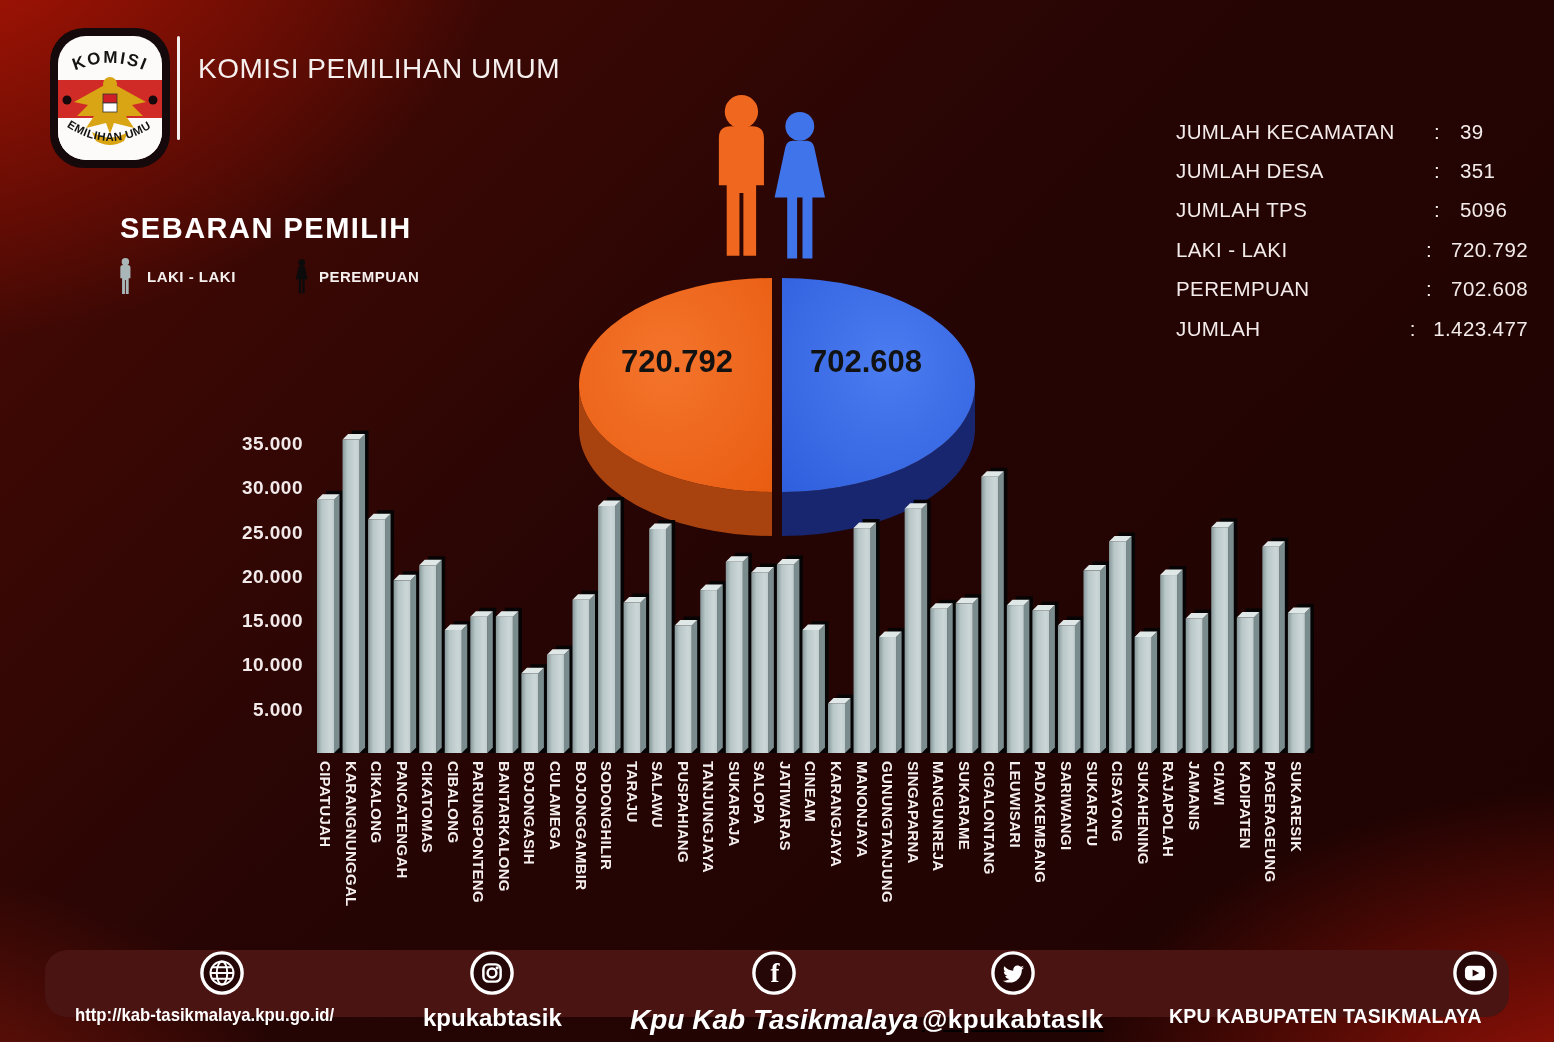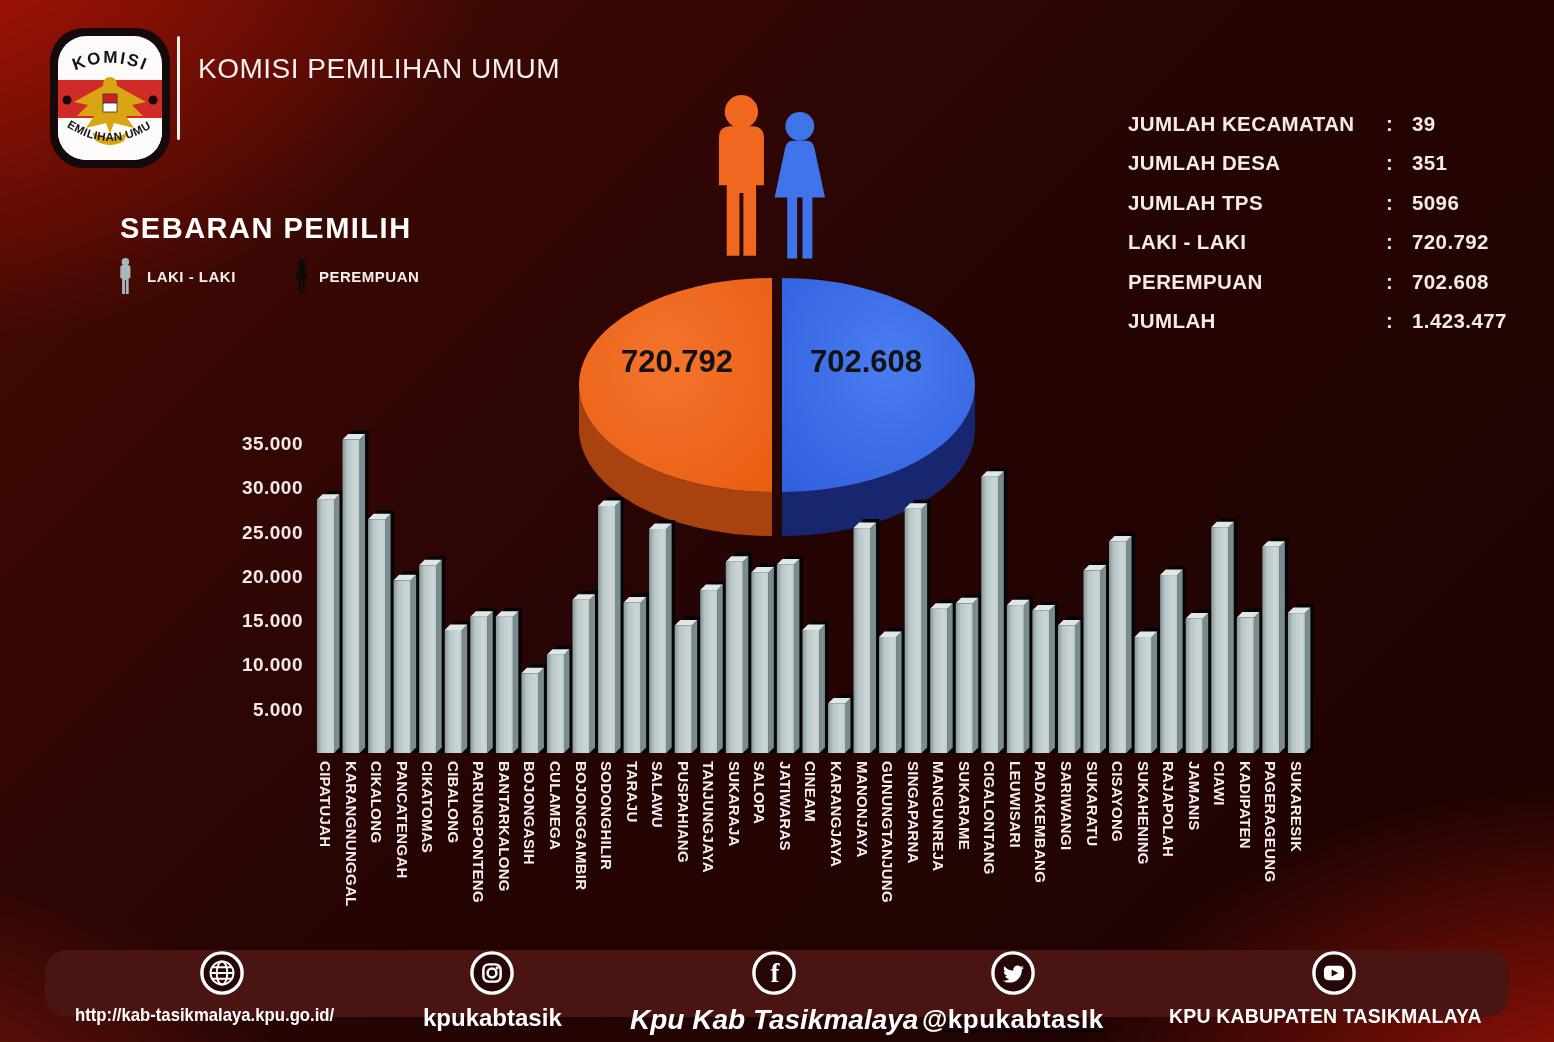--- a/index.html
+++ b/index.html
@@ -16,21 +16,21 @@
   .hdr-divider{left:177px;top:36px;width:3px;height:104px;background:#f5efee;border-radius:2px;}
   .org{left:198px;top:52px;color:#f5efee;}
   .org1{font-size:28px;font-weight:normal;letter-spacing:.5px;line-height:33px;text-align:center;}
   .org2{font-size:26px;font-weight:400;letter-spacing:2px;line-height:31px;}
   
   .sec-title{left:120px;top:212px;color:#ffffff;font-size:29px;font-weight:bold;letter-spacing:1.5px;}
   .lg-label{color:#f5efee;font-size:15px;font-weight:bold;letter-spacing:.5px;}
   .lg1{left:147px;top:268px;} .lg2{left:319px;top:268px;}
   
   #stats{left:1128px;top:112px;width:400px;color:#f3ebea;}
-  .stat-row{display:flex;height:39.4px;font-size:20.5px;font-weight:bold;letter-spacing:.4px;}
+  .stat-row{display:flex;height:39.4px;align-items:center;font-size:20.5px;font-weight:normal;letter-spacing:.4px;margin-left:48px;}
   .stat-label{width:258px;} .stat-colon{width:26px;} .stat-value{flex:1;}
   
   #gfx{position:absolute;left:0;top:0;pointer-events:none;}
   .pie-label{font-family:"Liberation Sans",sans-serif;font-size:31px;font-weight:bold;}
   .tick-label{font-family:"Liberation Sans",sans-serif;font-size:19px;font-weight:bold;letter-spacing:.5px;}
   .cat-label{font-family:"Liberation Sans",sans-serif;font-size:15px;font-weight:bold;letter-spacing:.3px;}
   
   .footer-bar{left:45px;top:950px;width:1464px;height:67px;border-radius:22px;background:#4a1412;}
   .f-item{position:absolute;top:0;height:67px;display:flex;align-items:center;gap:8px;white-space:nowrap;flex-direction:column;}
   .f-item svg{display:block;}
@@ -481,21 +481,21 @@
       </div>
       <div class="f-item f3" style="left: 877px; text-decoration: underline;">
         <span>
           <svg width="46" height="46" viewBox="0 0 48 48">
             <circle cx="24" cy="24" r="21" fill="#260707" stroke="#ffffff" stroke-width="3.5"></circle>
             <path fill="#ffffff" d="M35.5,18.2c-0.8,0.4-1.7,0.6-2.6,0.8c0.9-0.6,1.6-1.4,2-2.5c-0.9,0.5-1.9,0.9-2.9,1.1c-0.8-0.9-2-1.5-3.3-1.5c-2.5,0-4.5,2-4.5,4.5c0,0.4,0,0.7,0.1,1c-3.7-0.2-7.1-2-9.3-4.7c-0.4,0.7-0.6,1.5-0.6,2.3c0,1.6,0.8,2.9,2,3.7c-0.7,0-1.4-0.2-2-0.5v0.1c0,2.2,1.5,4,3.6,4.4c-0.4,0.1-0.8,0.2-1.2,0.2c-0.3,0-0.6,0-0.9-0.1c0.6,1.8,2.2,3.1,4.2,3.2c-1.5,1.2-3.5,1.9-5.6,1.9c-0.4,0-0.7,0-1.1-0.1c2,1.3,4.4,2,6.9,2c8.3,0,12.9-6.9,12.9-12.9v-0.6C33.9,19.9,34.8,19.1,35.5,18.2z"></path>
           </svg>
         </span>
         <span class="f-text">@kpukabtasIk</span>
       </div>
-      <div class="f-item f4" style="left: 1124px;">
+      <div class="f-item f4" style="left: 1124px; align-items: flex-end;">
         <span>
           <svg width="46" height="46" viewBox="0 0 48 48">
             <circle cx="24" cy="24" r="21" fill="#260707" stroke="#ffffff" stroke-width="3.5"></circle>
             <rect x="13.5" y="16.5" width="21" height="15" rx="4.5" fill="#ffffff"></rect>
             <path d="M21.5,20.3 L28.5,24 L21.5,27.7 Z" fill="#260707"></path>
           </svg>
         </span>
         <span class="f-text">KPU KABUPATEN TASIKMALAYA</span>
       </div>
     </div>

